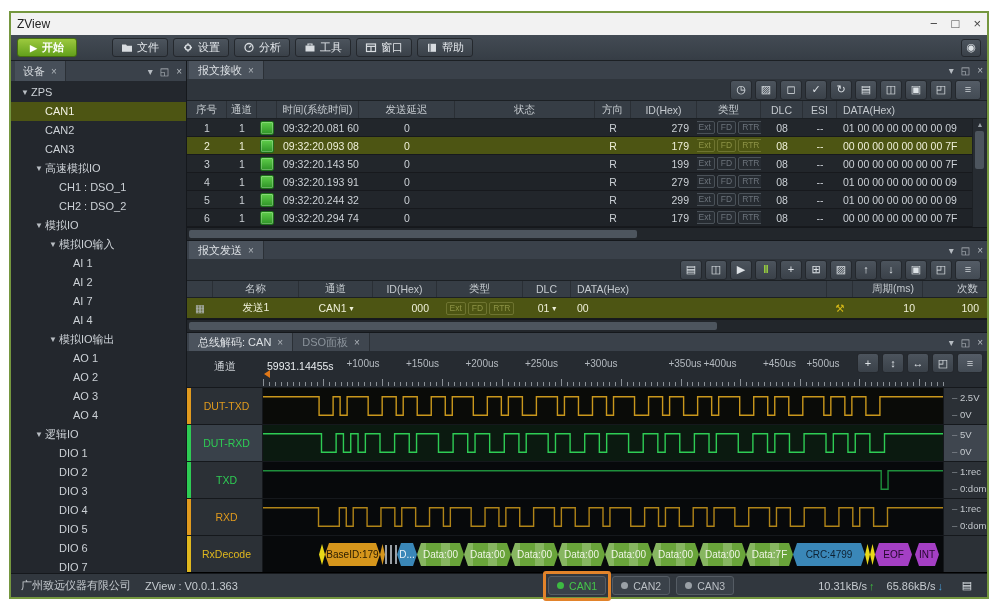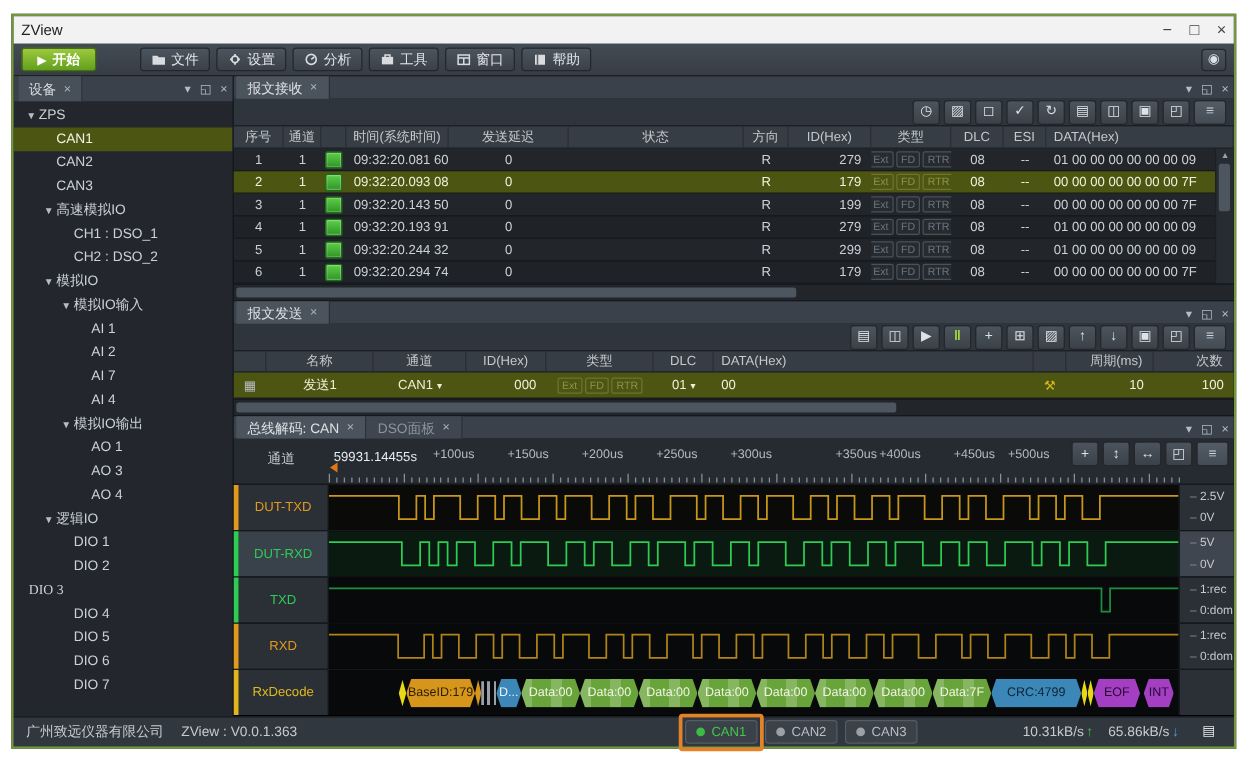--- a/index.html
+++ b/index.html
@@ -242,39 +242,43 @@
             <div class="titem" style="padding-left: 36px;">
               <span class="arrow">▼</span>
               <span>模拟IO输出</span>
             </div>
             <div class="titem" style="padding-left: 50px;">
               <span class="arrow"></span>
               <span>AO 1</span>
             </div>
             <div class="titem" style="padding-left: 50px;">
               <span class="arrow"></span>
+              <span>AO 2</span>
+            </div>
+            <div class="titem" style="padding-left: 50px;">
+              <span class="arrow"></span>
               <span>AO 3</span>
             </div>
             <div class="titem" style="padding-left: 50px;">
               <span class="arrow"></span>
               <span>AO 4</span>
             </div>
             <div class="titem" style="padding-left: 22px;">
               <span class="arrow">▼</span>
               <span>逻辑IO</span>
             </div>
             <div class="titem" style="padding-left: 36px;">
               <span class="arrow"></span>
               <span>DIO 1</span>
             </div>
             <div class="titem" style="padding-left: 36px;">
               <span class="arrow"></span>
               <span>DIO 2</span>
             </div>
-            <div class="titem" style=" font-family: Liberation Serif, serif;">
+            <div class="titem" style="padding-left: 36px;">
               <span class="arrow"></span>
               <span>DIO 3</span>
             </div>
             <div class="titem" style="padding-left: 36px;">
               <span class="arrow"></span>
               <span>DIO 4</span>
             </div>
             <div class="titem" style="padding-left: 36px;">
               <span class="arrow"></span>
               <span>DIO 5</span>

